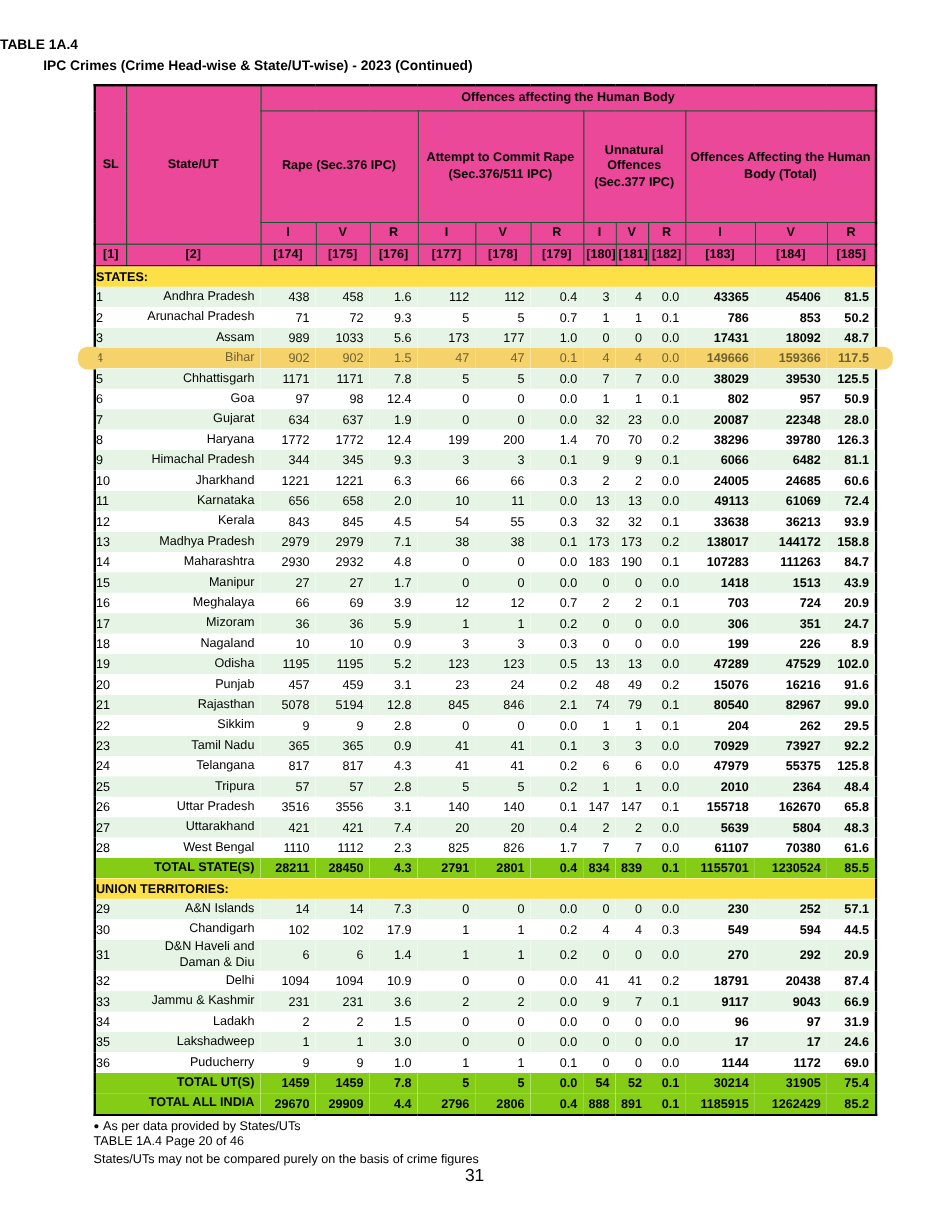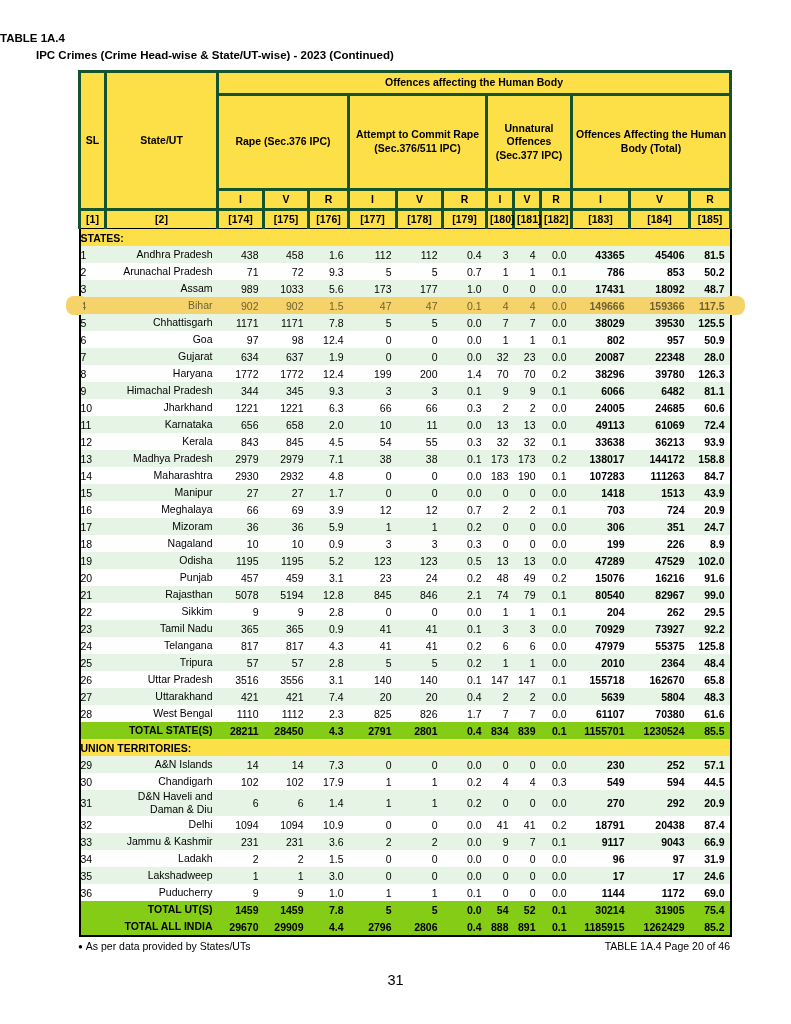--- a/index.html
+++ b/index.html
@@ -18,22 +18,22 @@
   .table-wrap { position:relative; width:652px; margin:9px 0 0 78px; }
 
   table.crime {
     border-collapse:collapse;
     table-layout:fixed;
     width:652px;
     border:2px solid #000;
     font-size:10.5px;
   }
   table.crime thead th {
-    border:3px solid #14532d;
-    background:#fde047;
+    border:1px solid #14532d;
+    background:#ec4899;
     font-weight:bold;
     padding:1px 2px;
     text-align:center;
     font-size:10.5px;
     line-height:1.3;
   }
   .th-banner  { height:18px; }
   .th-group   { height:90px; vertical-align:middle; }
   .th-ivr     { height:15px; }
   .th-num     { height:15px; }
@@ -60,21 +60,21 @@
   tr.hl td:first-child::before {
     content:""; position:absolute; left:-15px; top:-1px; bottom:-1px; width:17px;
     background:#f6d26b; border-radius:8px 0 0 8px;
   }
   tr.hl td:last-child::after {
     content:""; position:absolute; right:-15px; top:-1px; bottom:-1px; width:17px;
     background:#f6d26b; border-radius:0 8px 8px 0;
   }
 
   .footnotes { width:652px; margin:3px 0 0 78px; font-size:10.5px; }
-  .fn-row1 { display:flex; justify-content:space-between; align-items:baseline; }
+  .fn-row1 { display:flex; justify-content:space-between; align-items:baseline;flex-direction:column; }
   .fn-bullet { font-size:8px; vertical-align:1px; margin-right:3px; }
   .fn-line2 { margin-top:3px; }
 
   .page-number {
     position:absolute; left:0; right:0; top:972px;
     text-align:center; font-size:14.5px;
   }
 </style>
 </head>
 <body>
@@ -780,17 +780,18 @@
           </tr>
         </tbody>
     </table>
   </div>
 
   <div class="footnotes">
     <div class="fn-row1">
       <span><span class="fn-bullet">●</span><span>As per data provided by States/UTs</span></span>
       <span>TABLE 1A.4 Page 20 of 46</span>
     </div>
+    <div class="fn-line2">States/UTs may not be compared purely on the basis of crime figures</div>
   </div>
 
   <div class="page-number">31</div>
 
 </div>
 
 </body></html>

